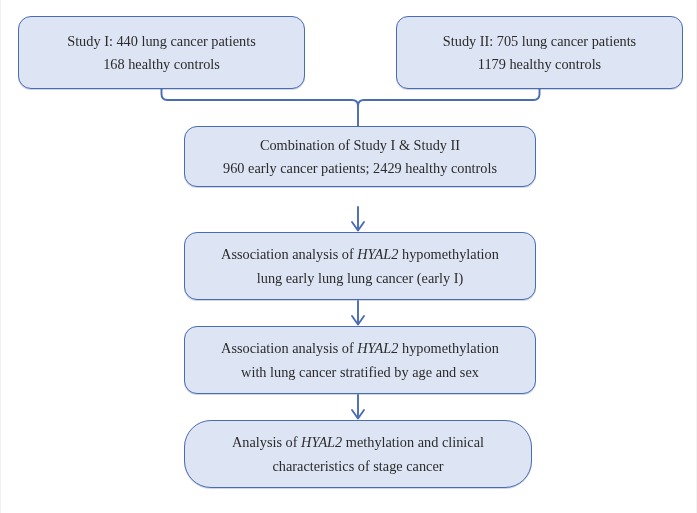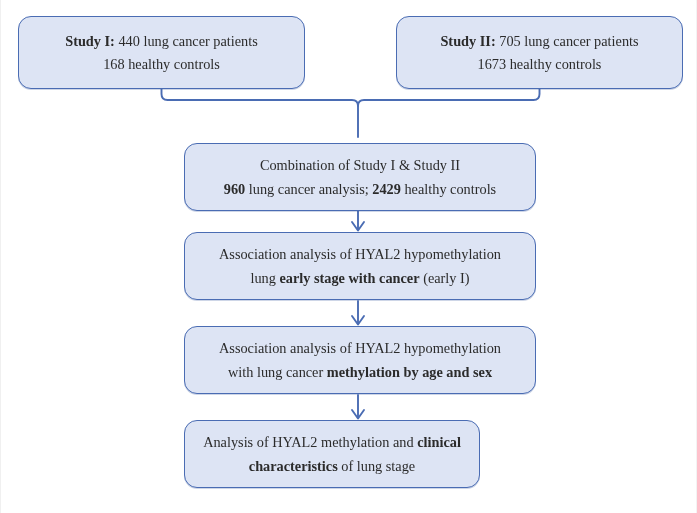--- a/index.html
+++ b/index.html
@@ -37,32 +37,32 @@
     font-size: 14.3px;
     line-height: 1.0;
     text-align: center;
     box-shadow: 0 1px 0 rgba(60,90,160,.25);
   }
   .node .line {
     display: block;
     white-space: nowrap;
     padding: 4.5px 0;
   }
-  .b  { font-weight: bold; margin-top: 36px; }
-  .it { }
+  .b  { font-weight: normal; margin-top: 36px; }
+  .it { font-style: italic; }
 
   
   #study1 { left: 17px;  top: 16px; width: 287px; height: 73px; }
-  #study2 { left: 395px; top: 16px; width: 287px; height: 73px; }
+  #study2 { left: 395px; top: 16px; width: 287px; height: 73px; border-radius: 12px; }
 
   
-  #combination { left: 183px; top: 143px; width: 352px; height: 68px; }
+  #combination { left: 183px; top: 126px; width: 352px; height: 61px; }
   #assoc-early { left: 183px; top: 232px; width: 352px; height: 68px; }
   #assoc-strat { left: 183px; top: 326px; width: 352px; height: 68px; }
-  #clinical    { left: 183px; top: 420px; width: 296px; height: 68px; }
+  #clinical    { left: 183px; top: 420px; width: 348px; height: 68px; border-radius: 27px; }
 
   
   .connector { position: absolute; left: 0; top: 0; pointer-events: none; }
 </style>
 </head>
 <body>
 
 <div id="figure">
 
   <svg class="connector" width="697" height="513">
@@ -88,36 +88,36 @@
     </g>
   </svg>
 
   <div class="node" id="study1">
     <span class="line"><span class="b">Study I:</span><span> 440 lung cancer patients</span></span>
     <span class="line"><span>168 healthy controls</span></span>
   </div>
 
   <div class="node" id="study2">
     <span class="line"><span class="b">Study II:</span><span> 705 lung cancer patients</span></span>
-    <span class="line"><span>1673 healthy controls</span></span>
+    <span class="line"><span>1179 healthy controls</span></span>
   </div>
 
   <div class="node" id="combination">
     <span class="line"><span>Combination of Study I &amp; Study II</span></span>
-    <span class="line"><span class="b">960</span><span> lung cancer analysis; </span><span class="b">2429</span><span> healthy controls</span></span>
+    <span class="line"><span class="b">960</span><span> early cancer patients; </span><span class="b">2429</span><span> healthy controls</span></span>
   </div>
 
   <div class="node" id="assoc-early">
     <span class="line"><span>Association analysis of </span><span class="it">HYAL2</span><span> hypomethylation</span></span>
-    <span class="line"><span>lung </span><span class="b">early stage with cancer</span><span> (early I)</span></span>
+    <span class="line"><span>lung </span><span class="b">early lung lung cancer</span><span> (early I)</span></span>
   </div>
 
   <div class="node" id="assoc-strat">
     <span class="line"><span>Association analysis of </span><span class="it">HYAL2</span><span> hypomethylation</span></span>
-    <span class="line"><span>with lung cancer </span><span class="b">methylation by age and sex</span></span>
+    <span class="line"><span>with lung cancer </span><span class="b">stratified by age and sex</span></span>
   </div>
 
   <div class="node" id="clinical">
     <span class="line"><span>Analysis of </span><span class="it">HYAL2</span><span> methylation and </span><span class="b">clinical</span></span>
-    <span class="line"><span class="b">characteristics</span><span> of lung stage</span></span>
+    <span class="line"><span class="b">characteristics</span><span> of stage cancer</span></span>
   </div>
 
 </div>
 
 </body></html>

